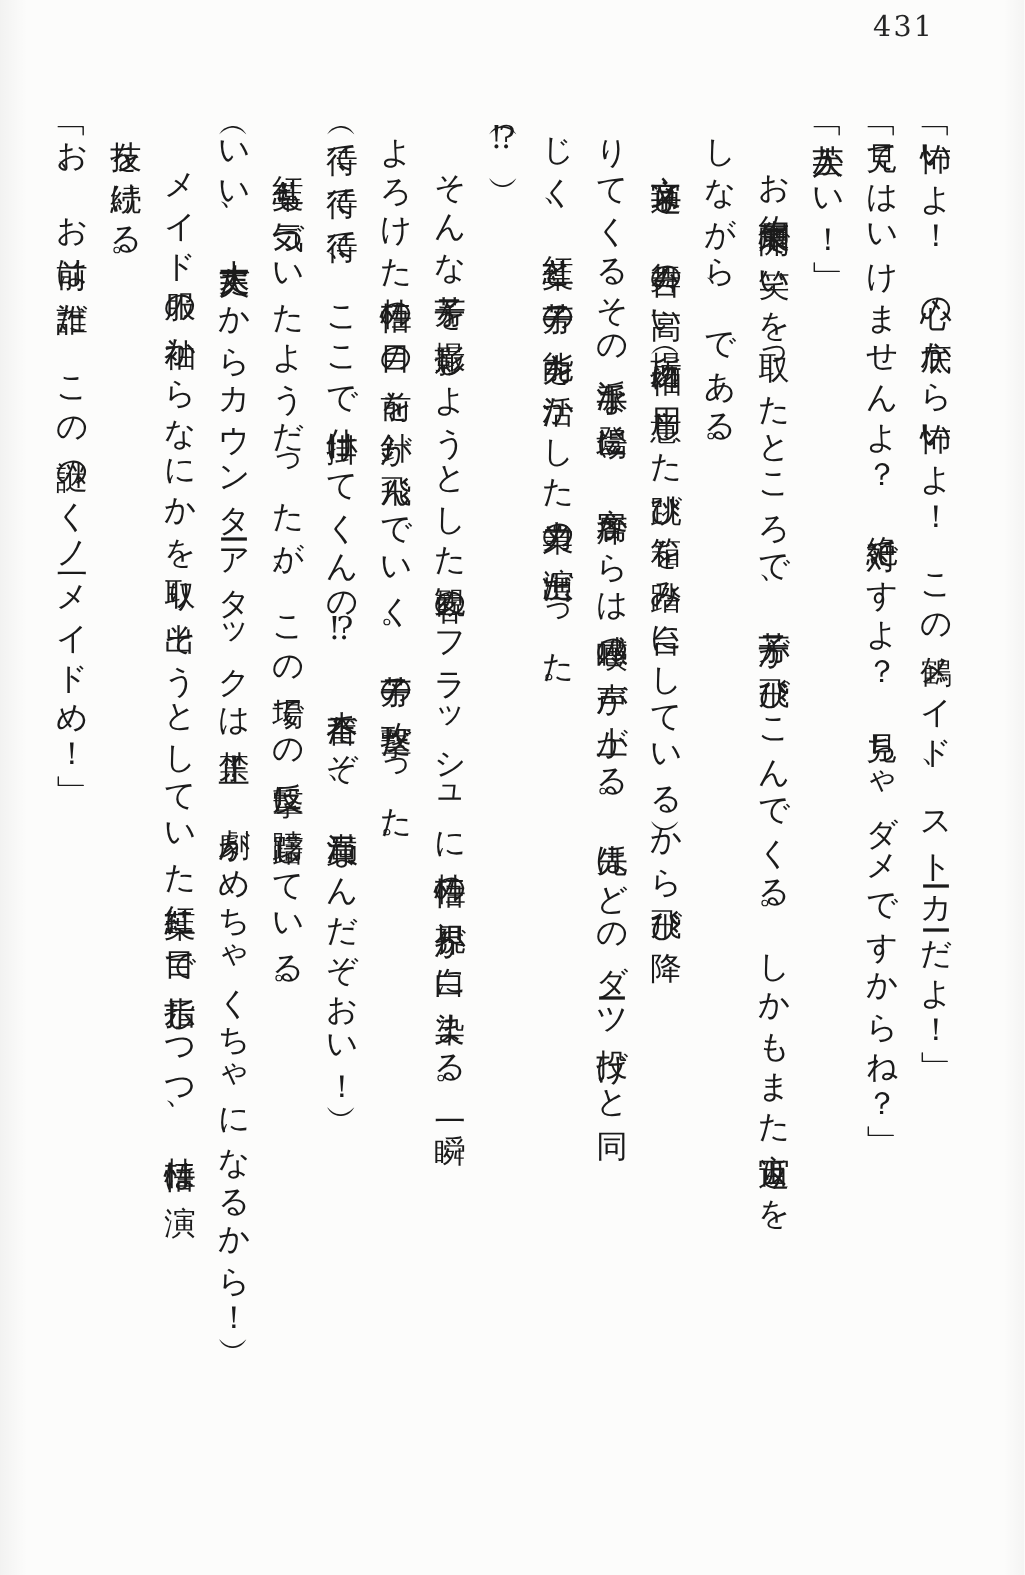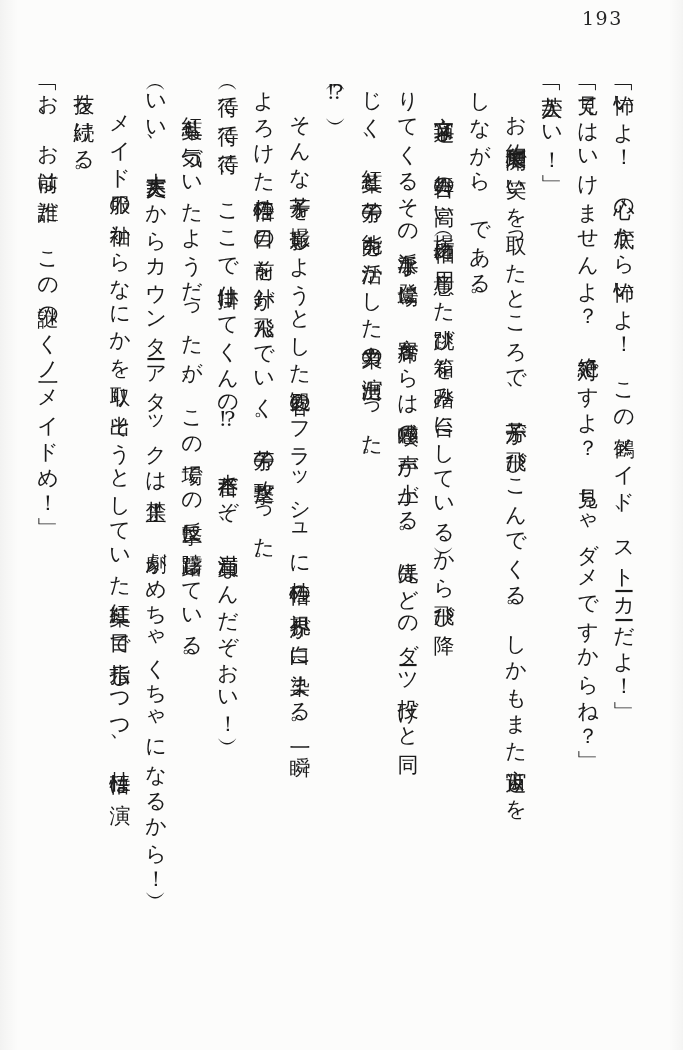--- a/index.html
+++ b/index.html
@@ -31,21 +31,21 @@
     letter-spacing:2.5px;      
     color:#1b1b1b;
     text-align:left;
   }
   .vtext p{ margin:0; padding:0; }
 </style>
 </head>
 <body>
 
 <div class="page">
-  <div class="page-number">193</div>
+  <div class="page-number">431</div>
 
   <div class="vtext">
     <p>「怖いよ！　心の底から怖いよ！　この鶴メイド、ストーカーだよ！」</p>
     <p>「見てはいけませんよ？　絶対ですよ？　見ちゃダメですからね？」</p>
     <p>「芸人かい！」</p>
     <p>　お約束展開で笑いを取ったところで、芳子が飛びこんでくる。しかもまた宙返りを</p>
     <p>しながら、である。</p>
     <p>　文字通り、舞台の高い場所（袖に用意した跳び箱を踏み台にしている）から飛び降</p>
     <p>りてくるその派手な登場に、客席からは感嘆の声が上がる。先ほどのダーツ投げと同</p>
     <p>じく、紅葉と芳子の能力を活かした力業の演出だった。</p>

